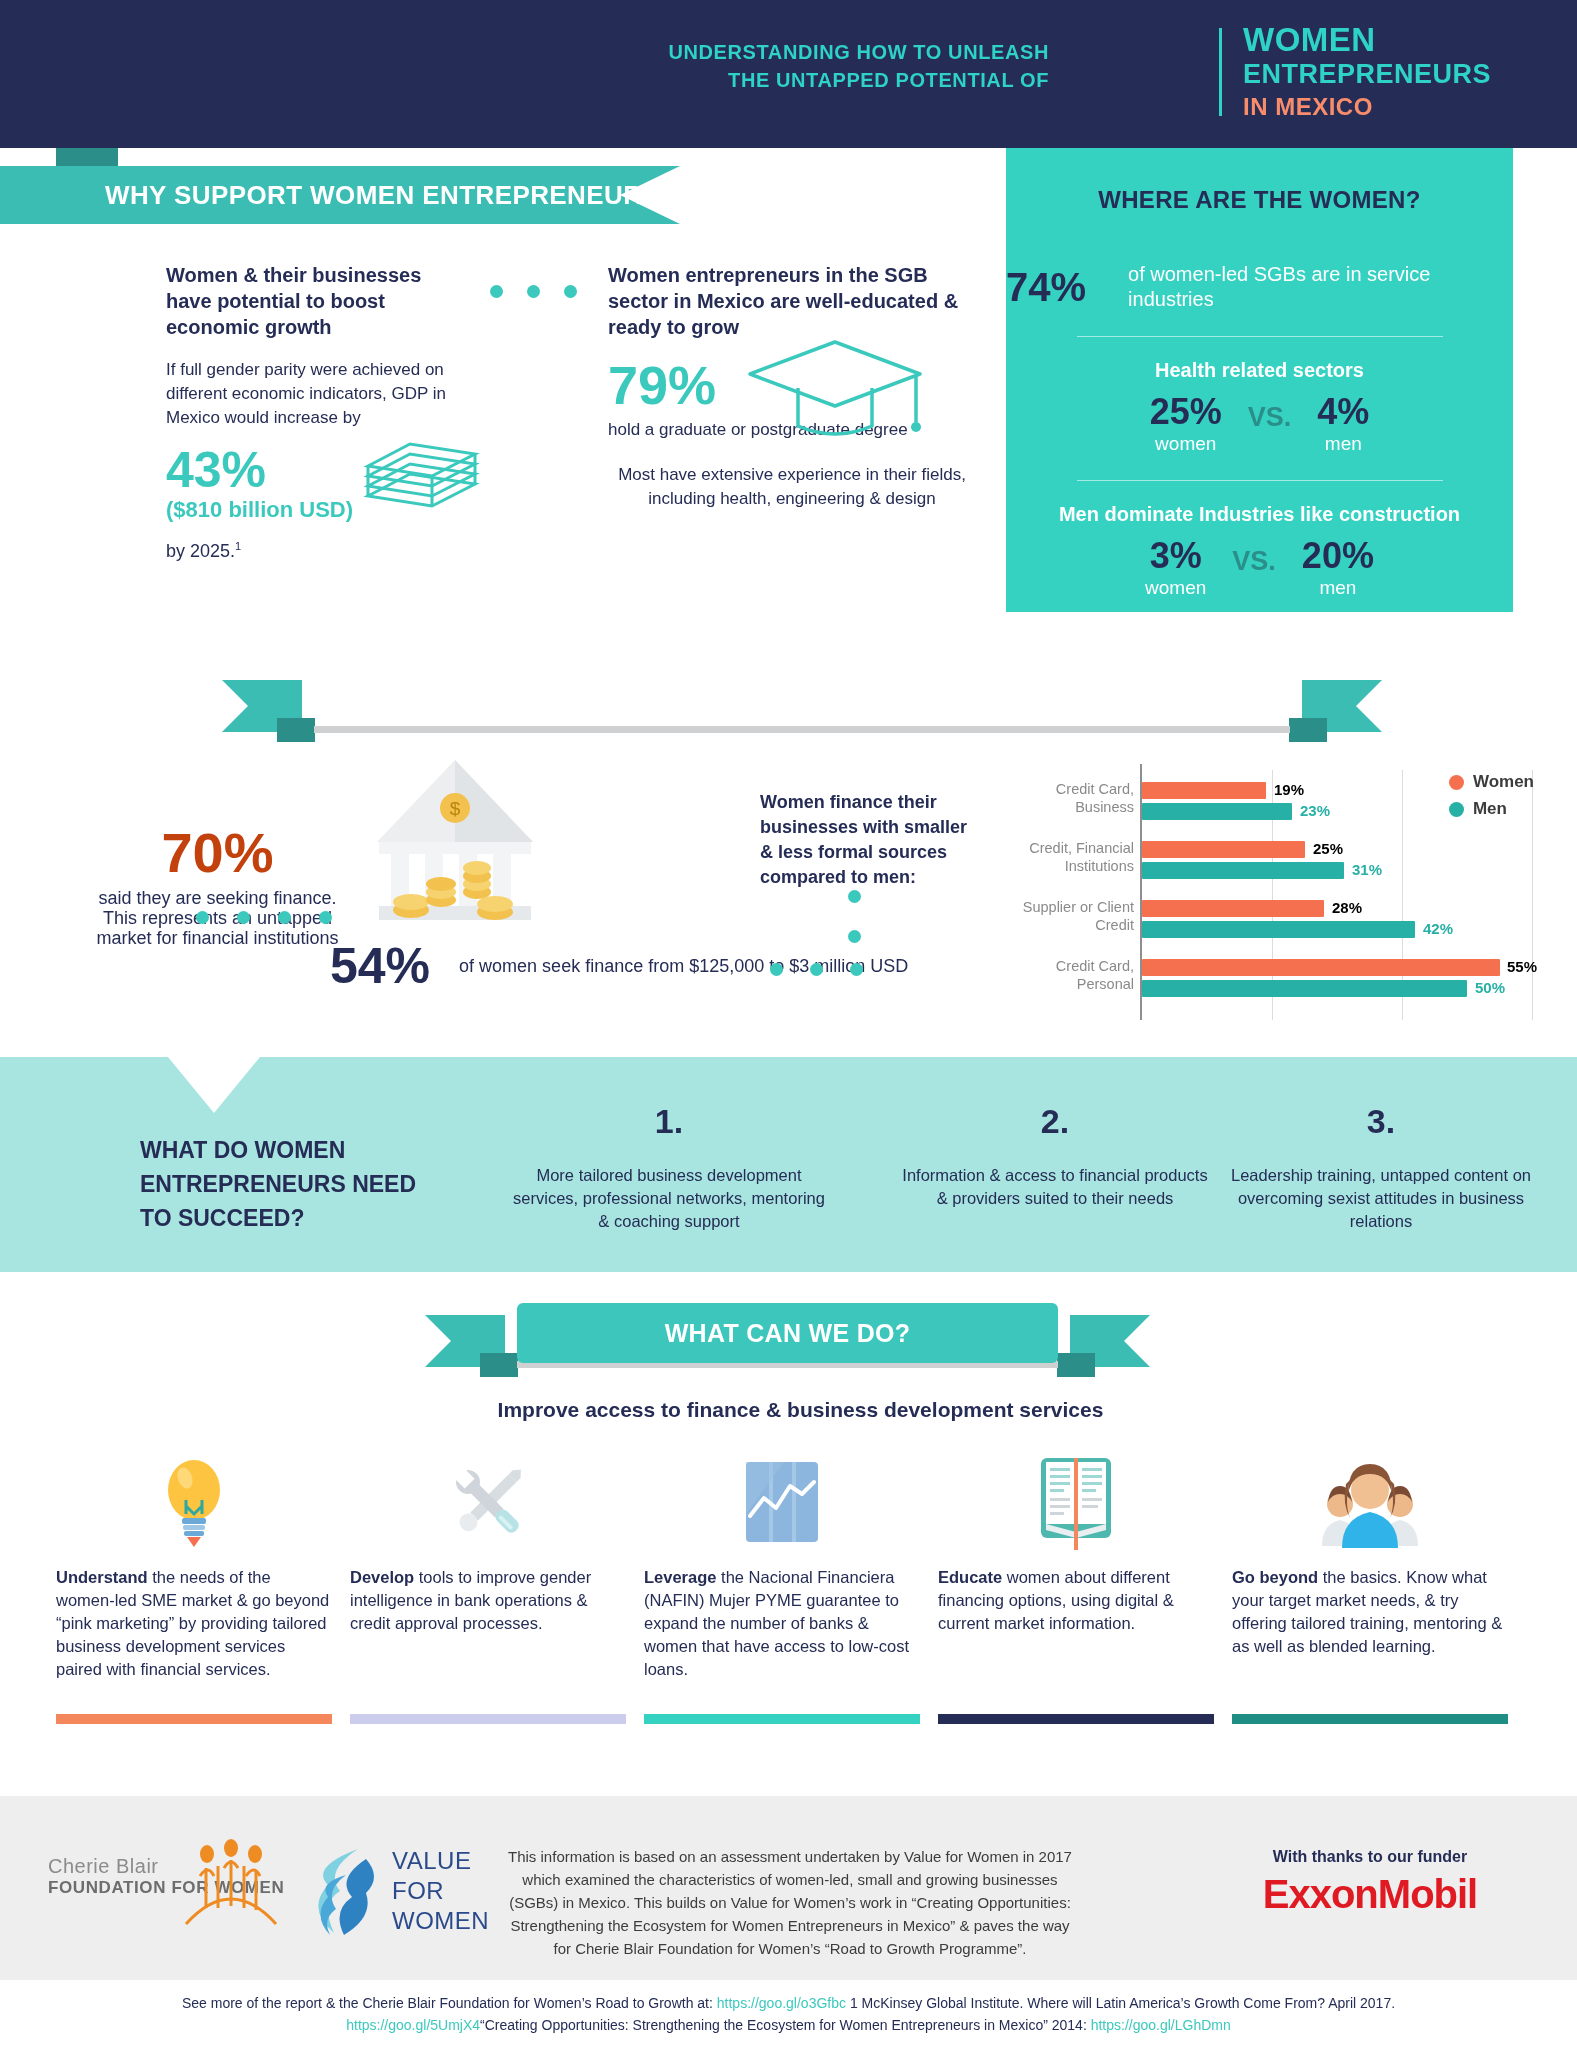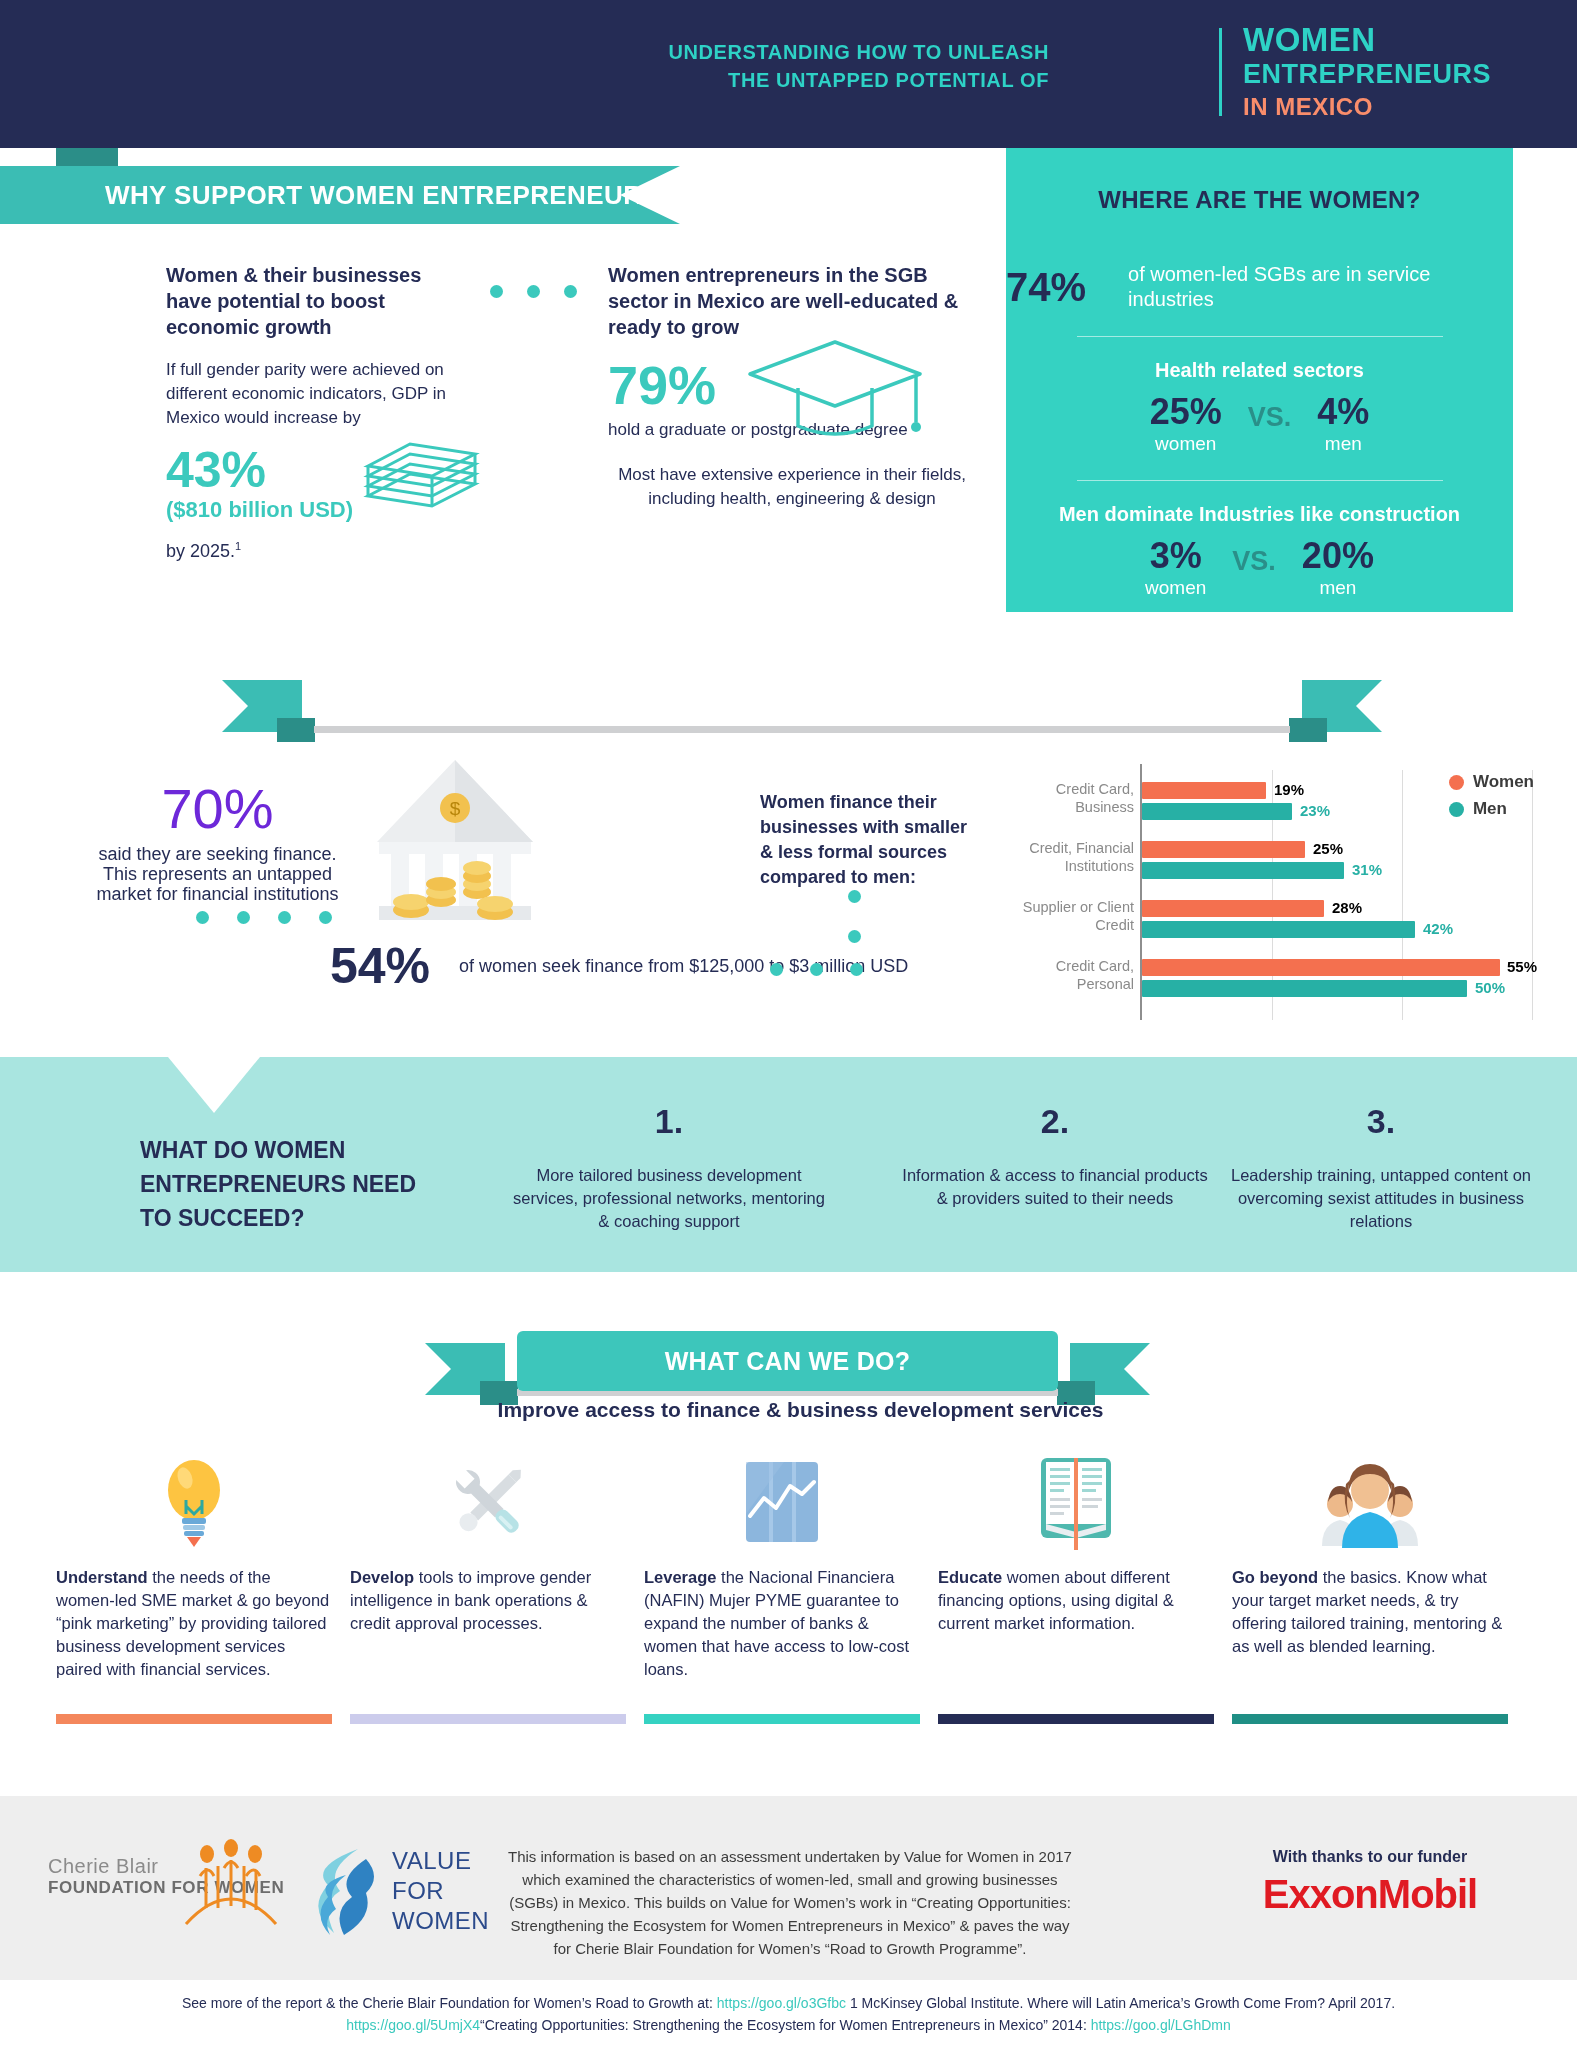--- a/index.html
+++ b/index.html
@@ -120,21 +120,21 @@
   }
   .ribbon2 .plate {
     position: absolute; left: 92px; top: 0; width: 976px; height: 60px;
     background: #3dc6bb; border-radius: 6px;
     display: flex; align-items: center; justify-content: center;
   }
   .ribbon2 .plate span { color: #ffffff; font-size: 25px; font-weight: bold; letter-spacing: .3px; }
 
   
   .fin70 { position: absolute; left: 90px; top: 780px; width: 255px; text-align: center; }
-  .fin70 .n { color: #6d28d9; font-size: 56px; font-weight: normal; line-height: 58px; }
+  .fin70 .n { color: #c2410c; font-size: 56px; font-weight: bold; line-height: 58px; margin-top: 44px; }
   .fin70 .t { margin-top: 6px; color: #252c55; font-size: 18px; line-height: 20px; }
 
   .bank-icon { position: absolute; left: 355px; top: 742px; width: 200px; height: 200px; }
 
   .fin54 { position: absolute; left: 330px; top: 940px; display: flex; align-items: center; gap: 29px; }
   .fin54 .n { color: #252c55; font-size: 50px; font-weight: bold; line-height: 52px; }
   .fin54 .t { color: #252c55; font-size: 18px; line-height: 24px; }
 
   .dots-row-a { position: absolute; left: 196px; top: 910px; }
   .dots-row-a i { display: inline-block; width: 13px; height: 13px; border-radius: 50%;
@@ -173,21 +173,21 @@
   }
   .band-notch {
     position: absolute; left: 168px; top: 1057px; width: 92px; height: 56px;
     background: #ffffff; clip-path: polygon(0 0, 100% 0, 50% 100%);
   }
   .need-item { position: absolute; top: 1100px; width: 318px; text-align: center; }
   .need-item .num { color: #252c55; font-size: 34px; font-weight: bold; line-height: 42px; }
   .need-item .txt { margin-top: 22px; color: #252c55; font-size: 16.5px; line-height: 23px; }
 
   
-  .ribbon3 { position: absolute; left: 425px; top: 1303px; width: 725px; height: 68px; margin-top: 28px; }
+  .ribbon3 { position: absolute; left: 425px; top: 1303px; width: 725px; height: 68px; }
   .ribbon3 .tail-l {
     position: absolute; left: 0; top: 12px; width: 80px; height: 52px;
     background: #3bbdb4; clip-path: polygon(0 0, 100% 0, 100% 100%, 0 100%, 26px 50%);
   }
   .ribbon3 .tail-r {
     position: absolute; right: 0; top: 12px; width: 80px; height: 52px;
     background: #3bbdb4; clip-path: polygon(0 0, 100% 0, calc(100% - 26px) 50%, 100% 100%, 0 100%);
   }
   .ribbon3 .fold-l { position: absolute; left: 55px; top: 50px; width: 38px; height: 24px; background: #2b8e88; }
   .ribbon3 .fold-r { position: absolute; right: 55px; top: 50px; width: 38px; height: 24px; background: #2b8e88; }

